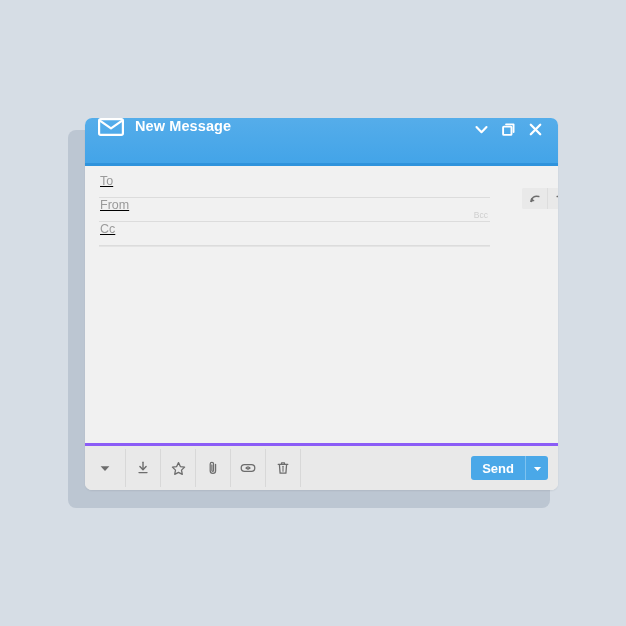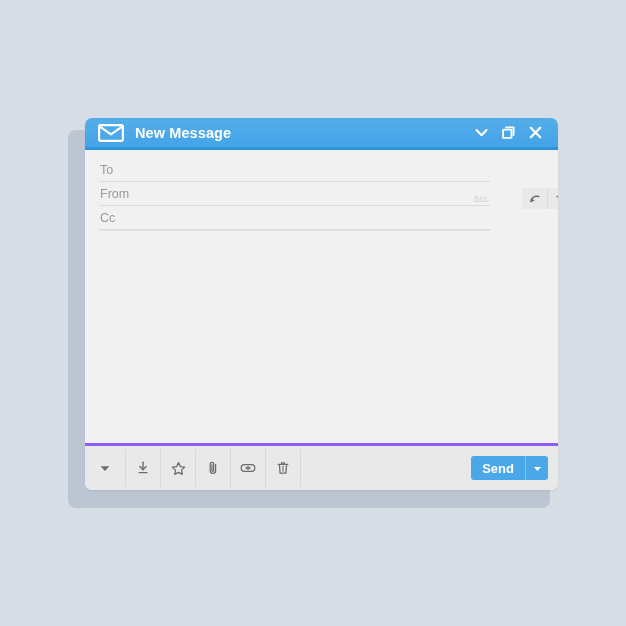--- a/index.html
+++ b/index.html
@@ -35,25 +35,24 @@
     height: 372px;
     background: #f1f1f1;
     border-radius: 7px;
     overflow: hidden;
     box-shadow: 0 1px 2px rgba(0,0,0,0.07);
   }
 
   
   #title-bar {
     position: relative;
-    height: 32px;
+    height: 48px;
     background: linear-gradient(#55adea, #43a4e8);
     border-bottom: 3px solid #2f93dc;
     display: flex;
-    align-items: center;
     padding: 0 12px 0 13px;
     box-sizing: border-box;
   }
   #envelope-icon {
     width: 26px;
     height: 18px;
     margin-right: 11px;
     flex: 0 0 auto;
   }
   #window-title {
@@ -81,21 +80,21 @@
     padding: 8px 0 0 0;
     background: #f1f1f1;
   }
   .field-row {
     position: relative;
     height: 23px;
     margin: 0 0 0 14px;
     width: 391px;
     border-bottom: 1px solid #dcdcdc;
     display: flex;
-    align-items: center;
+    text-decoration: underline;
   }
   .field-label {
     color: #9a9a9a;
     font-size: 12.5px;
     font-weight: 300;
     padding-left: 1px;
   }
   #bcc-label {
     position: absolute;
     right: 2px;

